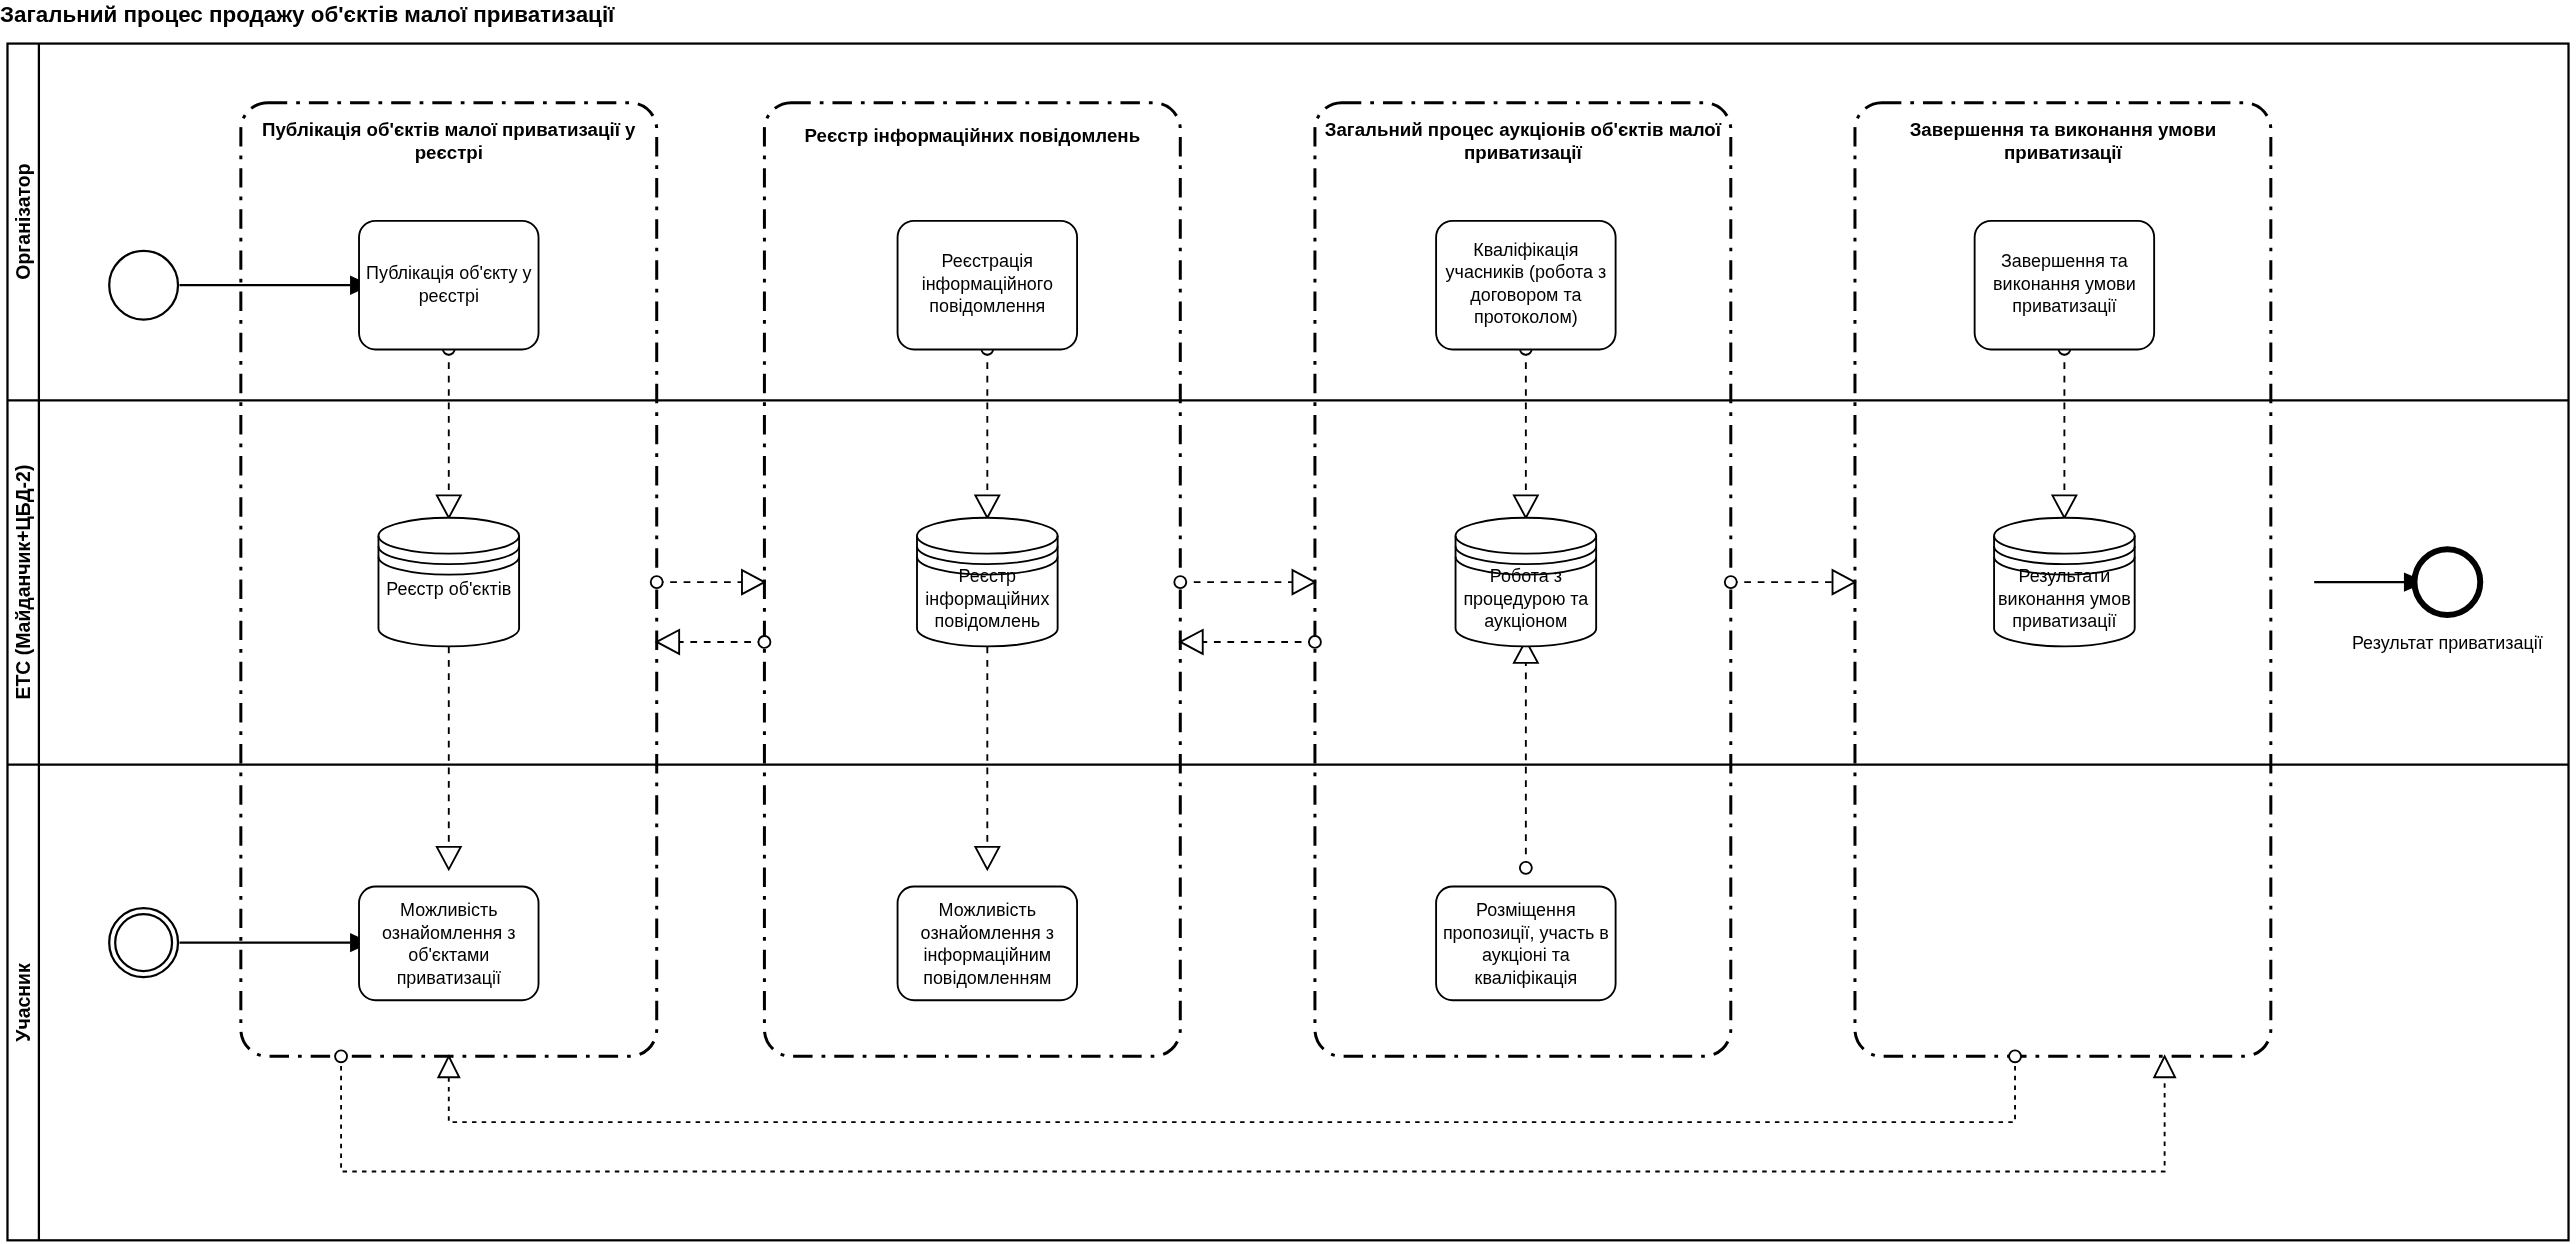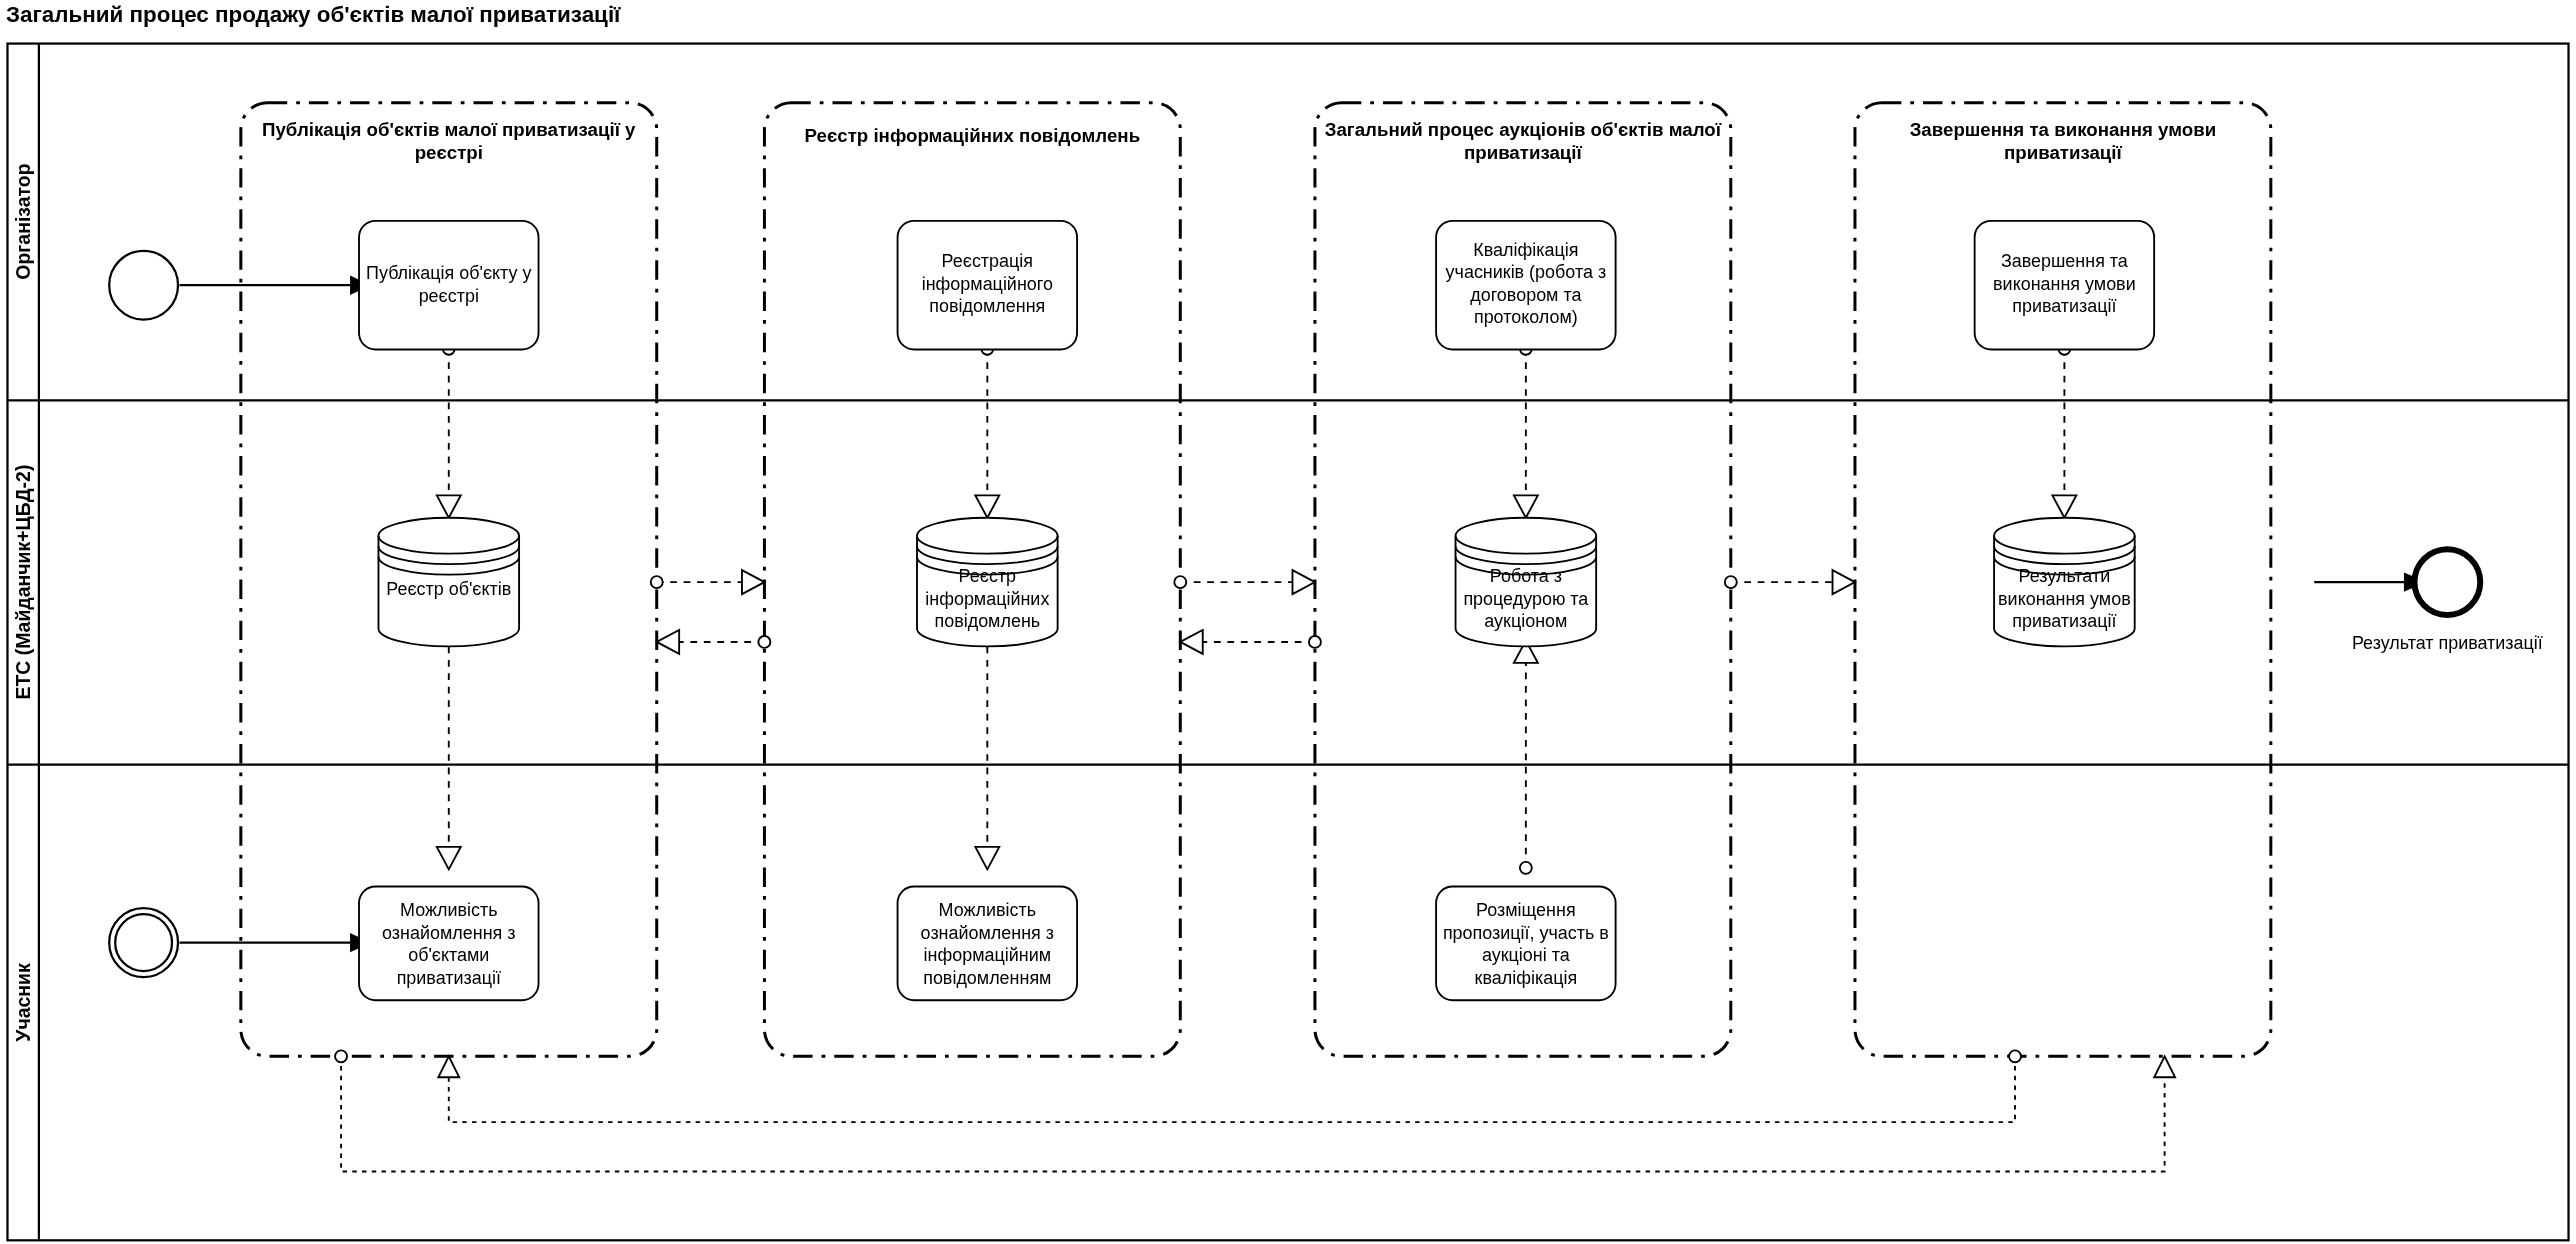--- a/index.html
+++ b/index.html
@@ -4,21 +4,21 @@
 <title>BPMN</title>
 <style>
   html,body{margin:0;padding:0;background:#ffffff;}
   body{
     width:2576px;height:1245px;overflow:hidden;
     font-family:"Liberation Sans","DejaVu Sans",sans-serif;
     color:#000000;
   }
   #diagram-root{position:relative;width:2576px;height:1245px;}
   #page-title{
-    position:absolute;left:6px;top:1.5px;
+    position:absolute;left:0;top:1.5px;
     font-size:22.4px;font-weight:bold;letter-spacing:0px;
     white-space:nowrap;
   }
   svg#bpmn{position:absolute;left:0;top:0;width:2576px;height:1245px;display:block;}
   .pool-line{fill:none;stroke:#000000;stroke-width:3;}
   .lane-text{font-size:26px;font-weight:bold;fill:#000000;}
   .group-box{fill:none;stroke:#000000;stroke-width:4;stroke-dasharray:26 12 5 12;}
   .group-title{font-size:25px;font-weight:bold;fill:#000000;text-anchor:middle;}
   .task-box{fill:#ffffff;stroke:#000000;stroke-width:2.5;}
   .task-text{font-size:24px;fill:#000000;text-anchor:middle;}

